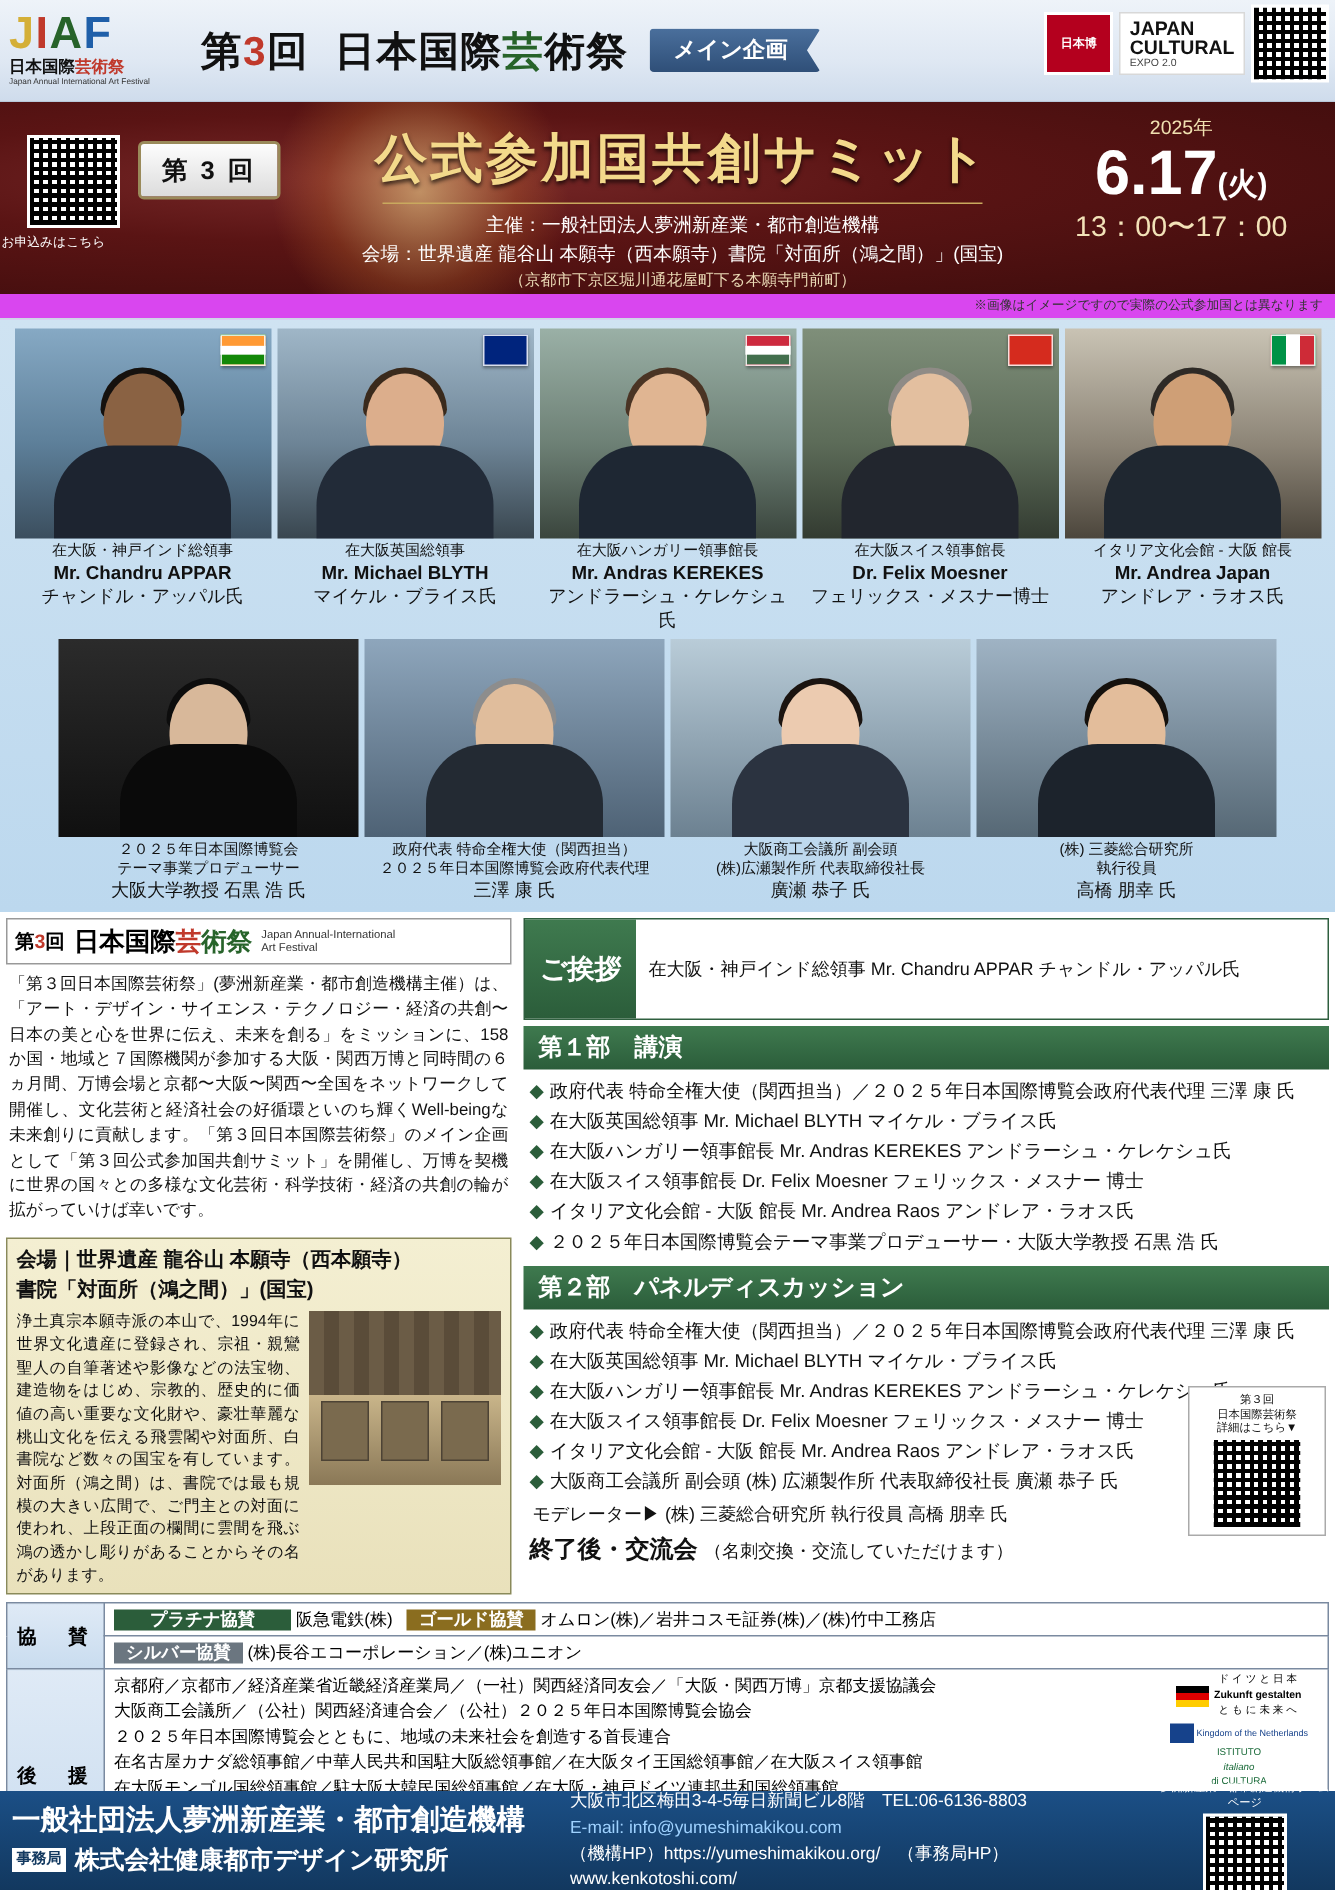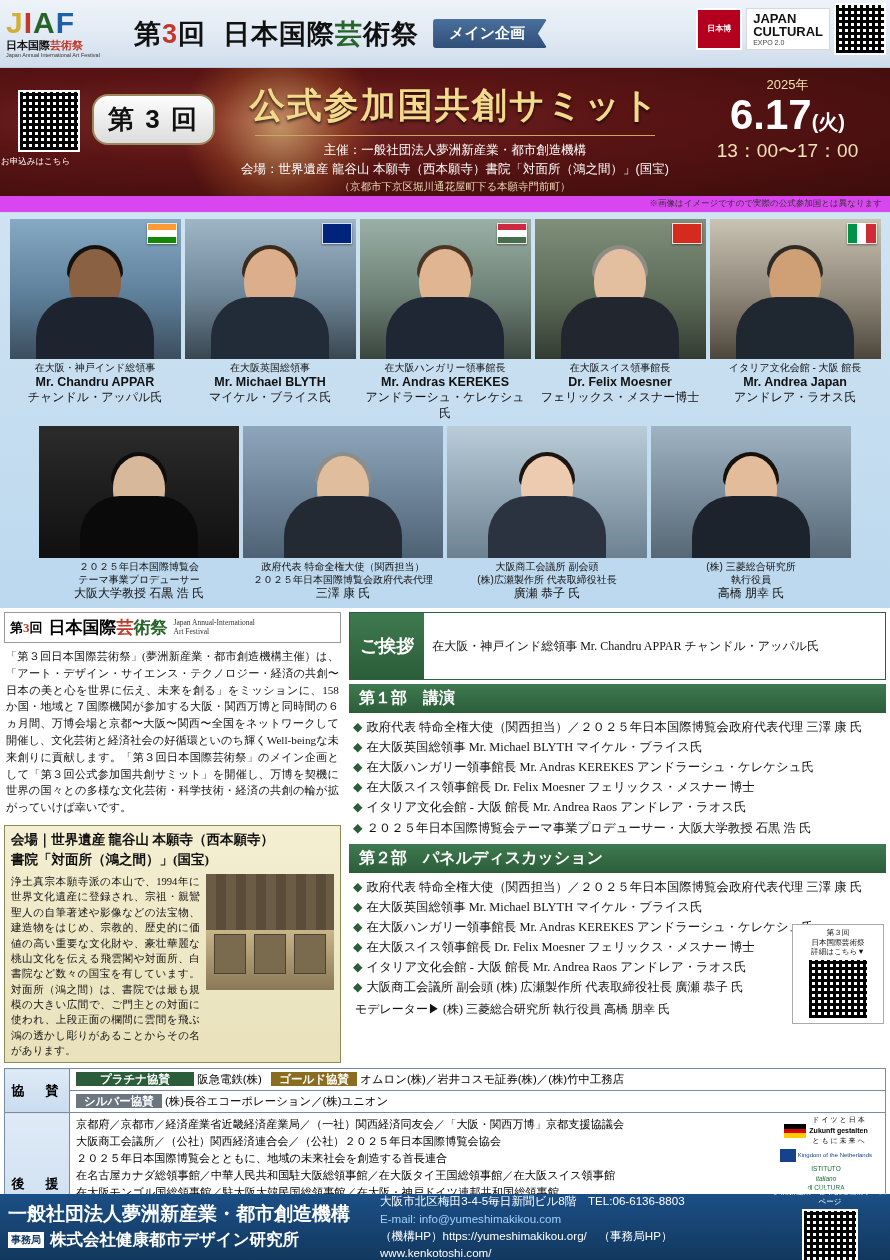--- a/index.html
+++ b/index.html
@@ -81,22 +81,22 @@
     border-radius:50%;
     background: radial-gradient(circle, rgba(255,230,150,.55) 0%, rgba(255,160,60,.18) 45%, rgba(0,0,0,0) 70%);
   }
   .hero-qr {
     position:absolute; left:18px; top:22px; width:62px; height:62px;
   }
   .hero-qr-label { position:absolute; left:1px; top:88px; font-size:8.5px; color:#fff; }
   .hero-badge {
     position:absolute; left:92px; top:26px;
     background: linear-gradient(180deg,#fdfdfd,#dcdcdc);
-    border: 2px solid #9a8a5a; border-radius: 16px;
-    padding: 6px 14px; font-size: 26px; font-weight: bold; color:#111;
+    border: 2px solid #9a8a5a; border-radius: 4px;
+    padding: 6px 14px; font-size: 17px; font-weight: bold; color:#111;
     letter-spacing: 2px;
   }
   .hero-main {
     position:absolute; left:225px; top:14px; width:460px; text-align:center;
   }
   .hero-title {
     font-size: 35px; font-weight: bold; color: #f3d98b;
     text-shadow: 0 2px 3px rgba(0,0,0,.7); letter-spacing: 2px;
   }
   .hero-rule { height:1px; background:#c9a95e; margin:6px 30px 5px; }
@@ -138,21 +138,21 @@
   .pcap .name { font-size: 12.5px; color:#111; font-weight:bold; }
   .pcap .jname { font-size: 12px; color:#111; }
 
   
   .face { position:absolute; left:50%; transform:translateX(-50%); }
   .head { width:52px; height:64px; border-radius:50% 50% 46% 46%; top:30px; }
   .body { width:118px; height:62px; border-radius:40px 40px 0 0; bottom:0; }
   .hair { width:56px; height:34px; border-radius:28px 28px 6px 6px; top:26px; }
 
   
-  .mid { display: flex; gap: 4px; padding: 4px 4px 0; background:#fff;font-family:Liberation Serif, serif; }
+  .mid { display: flex; gap: 4px; padding: 4px 4px 0; background:#fff; }
   .mid-left { width: 340px; }
   .mid-right { width: 542px; margin-left: 4px; }
 
   .jiaf-head {
     display:flex; align-items:center; gap:6px;
     border: 1px solid #999; padding: 3px 5px; background:#fff;
   }
   .jiaf-head .d3 { font-size: 13px; font-weight:bold; }
   .jiaf-head .d3 .r { color:#c0392b; }
   .jiaf-head .jp { font-size: 17px; font-weight:bold; }
@@ -526,20 +526,24 @@
             <span class="dia">◆</span>
             <span>イタリア文化会館 - 大阪 館長 Mr. Andrea Raos アンドレア・ラオス氏</span>
           </li>
         <li>
             <span class="dia">◆</span>
             <span>大阪商工会議所 副会頭 (株) 広瀬製作所 代表取締役社長 廣瀬 恭子 氏</span>
           </li>
       </ul>
       <div class="mod">モデレーター▶ (株) 三菱総合研究所 執行役員 高橋 朋幸 氏</div>
 
+      <div class="after-line">
+        <span>終了後・交流会</span>
+        <span class="small">（名刺交換・交流していただけます）</span>
+      </div>
 
       <div class="qr-right" style="right:2px;top:312px;bottom:auto;">
         <div class="t">第３回<br>日本国際芸術祭<br>詳細はこちら▼</div>
         <div class="qr" style="width:62px;height:62px;margin:2px auto 0;"></div>
       </div>
     </div>
   </div>
 
   <table class="sponsor">
     <tbody>

